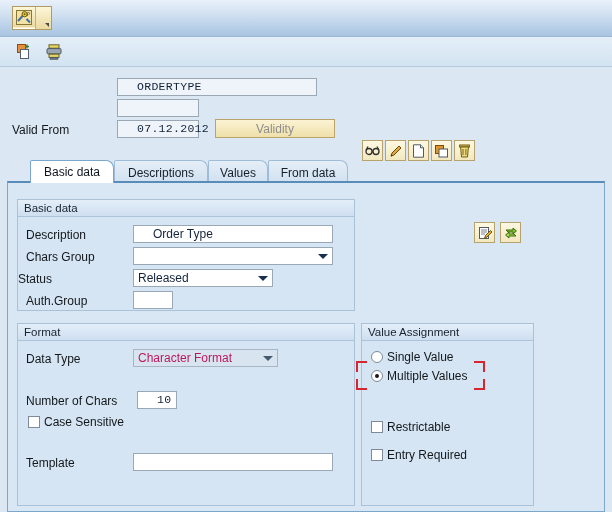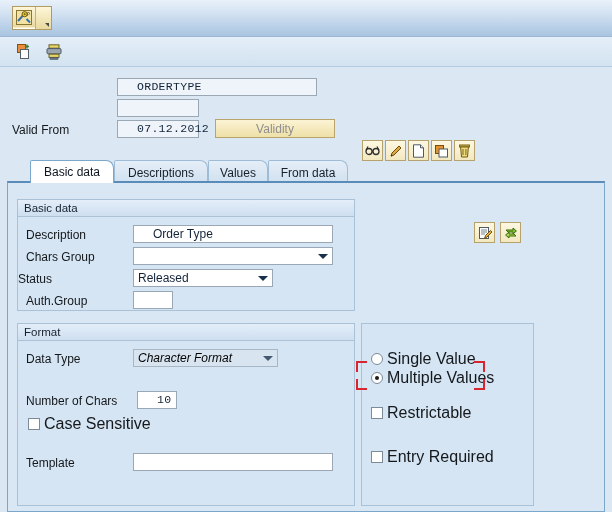--- a/index.html
+++ b/index.html
@@ -107,33 +107,33 @@
 
   
   .sel{
     box-sizing:border-box;height:18px;border:1px solid #9aa7b4;background:#ffffff;
     font-size:12px;color:#13243a;display:flex;align-items:center;padding:0 15px 0 4px;position:relative;
   }
   .sel .arrow{
     position:absolute;right:4px;top:50%;margin-top:-2px;width:0;height:0;
     border-left:5px solid transparent;border-right:5px solid transparent;border-top:5px solid #16304e;
   }
-  .sel.disabled{background:#d8e4ef;border-color:#a8b6c3;color:#000000;font-style:italic;}
+  .sel.disabled{background:#d8e4ef;border-color:#a8b6c3;color:#be185d;}
   .sel.disabled .arrow{border-top-color:#445a70;}
 
   
   .cb{width:12px;height:12px;box-sizing:border-box;border:1px solid #7d8b99;background:#fff;flex:none;}
   .rb{
     width:12px;height:12px;box-sizing:border-box;border:1px solid #7d8b99;background:#fff;
     border-radius:50%;flex:none;position:relative;
   }
   .rb.on::after{
     content:"";position:absolute;left:3px;top:3px;width:4px;height:4px;border-radius:50%;background:#1b1b1b;
   }
-  .opt{display:flex;align-items:center;gap:4px;font-size:16px;color:#14181c;}
+  .opt{display:flex;align-items:center;gap:4px;font-size:12px;color:#14181c;}
 
   
   .brk{position:absolute;width:9px;height:9px;border-color:#d7262f;border-style:solid;border-width:0;}
   .brk.tl{border-left-width:2px;border-top-width:2px;}
   .brk.tr{border-right-width:2px;border-top-width:2px;}
   .brk.bl{border-left-width:2px;border-bottom-width:2px;}
   .brk.br{border-right-width:2px;border-bottom-width:2px;}
 </style>
 </head>
 <body>
@@ -304,32 +304,33 @@
         <span>Case Sensitive</span>
       </div>
 
       <div class="grow" style="left:8px;top:130px;">
         <span class="glabel">Template</span>
       </div>
       <div class="fld white" style="position:absolute;left:115px;top:129px;width:200px;"></div>
     </div>
 
     <div class="group" style="left:353px;top:140px;width:173px;height:183px;">
+      <div class="group-hdr">Value Assignment</div>
 
       <div class="opt" style="position:absolute;left:9px;top:26px;">
         <span class="rb"></span>
         <span>Single Value</span>
       </div>
 
       <div class="opt" style="position:absolute;left:9px;top:45px;">
         <span class="rb on"></span>
         <span>Multiple Values</span>
       </div>
 
-      <div class="opt" style="position:absolute;left:9px;top:80px;">
+      <div class="opt" style="position:absolute;left:9px;top:96px;">
         <span class="cb"></span>
         <span>Restrictable</span>
       </div>
 
       <div class="opt" style="position:absolute;left:9px;top:124px;">
         <span class="cb"></span>
         <span>Entry Required</span>
       </div>
     </div>
 

